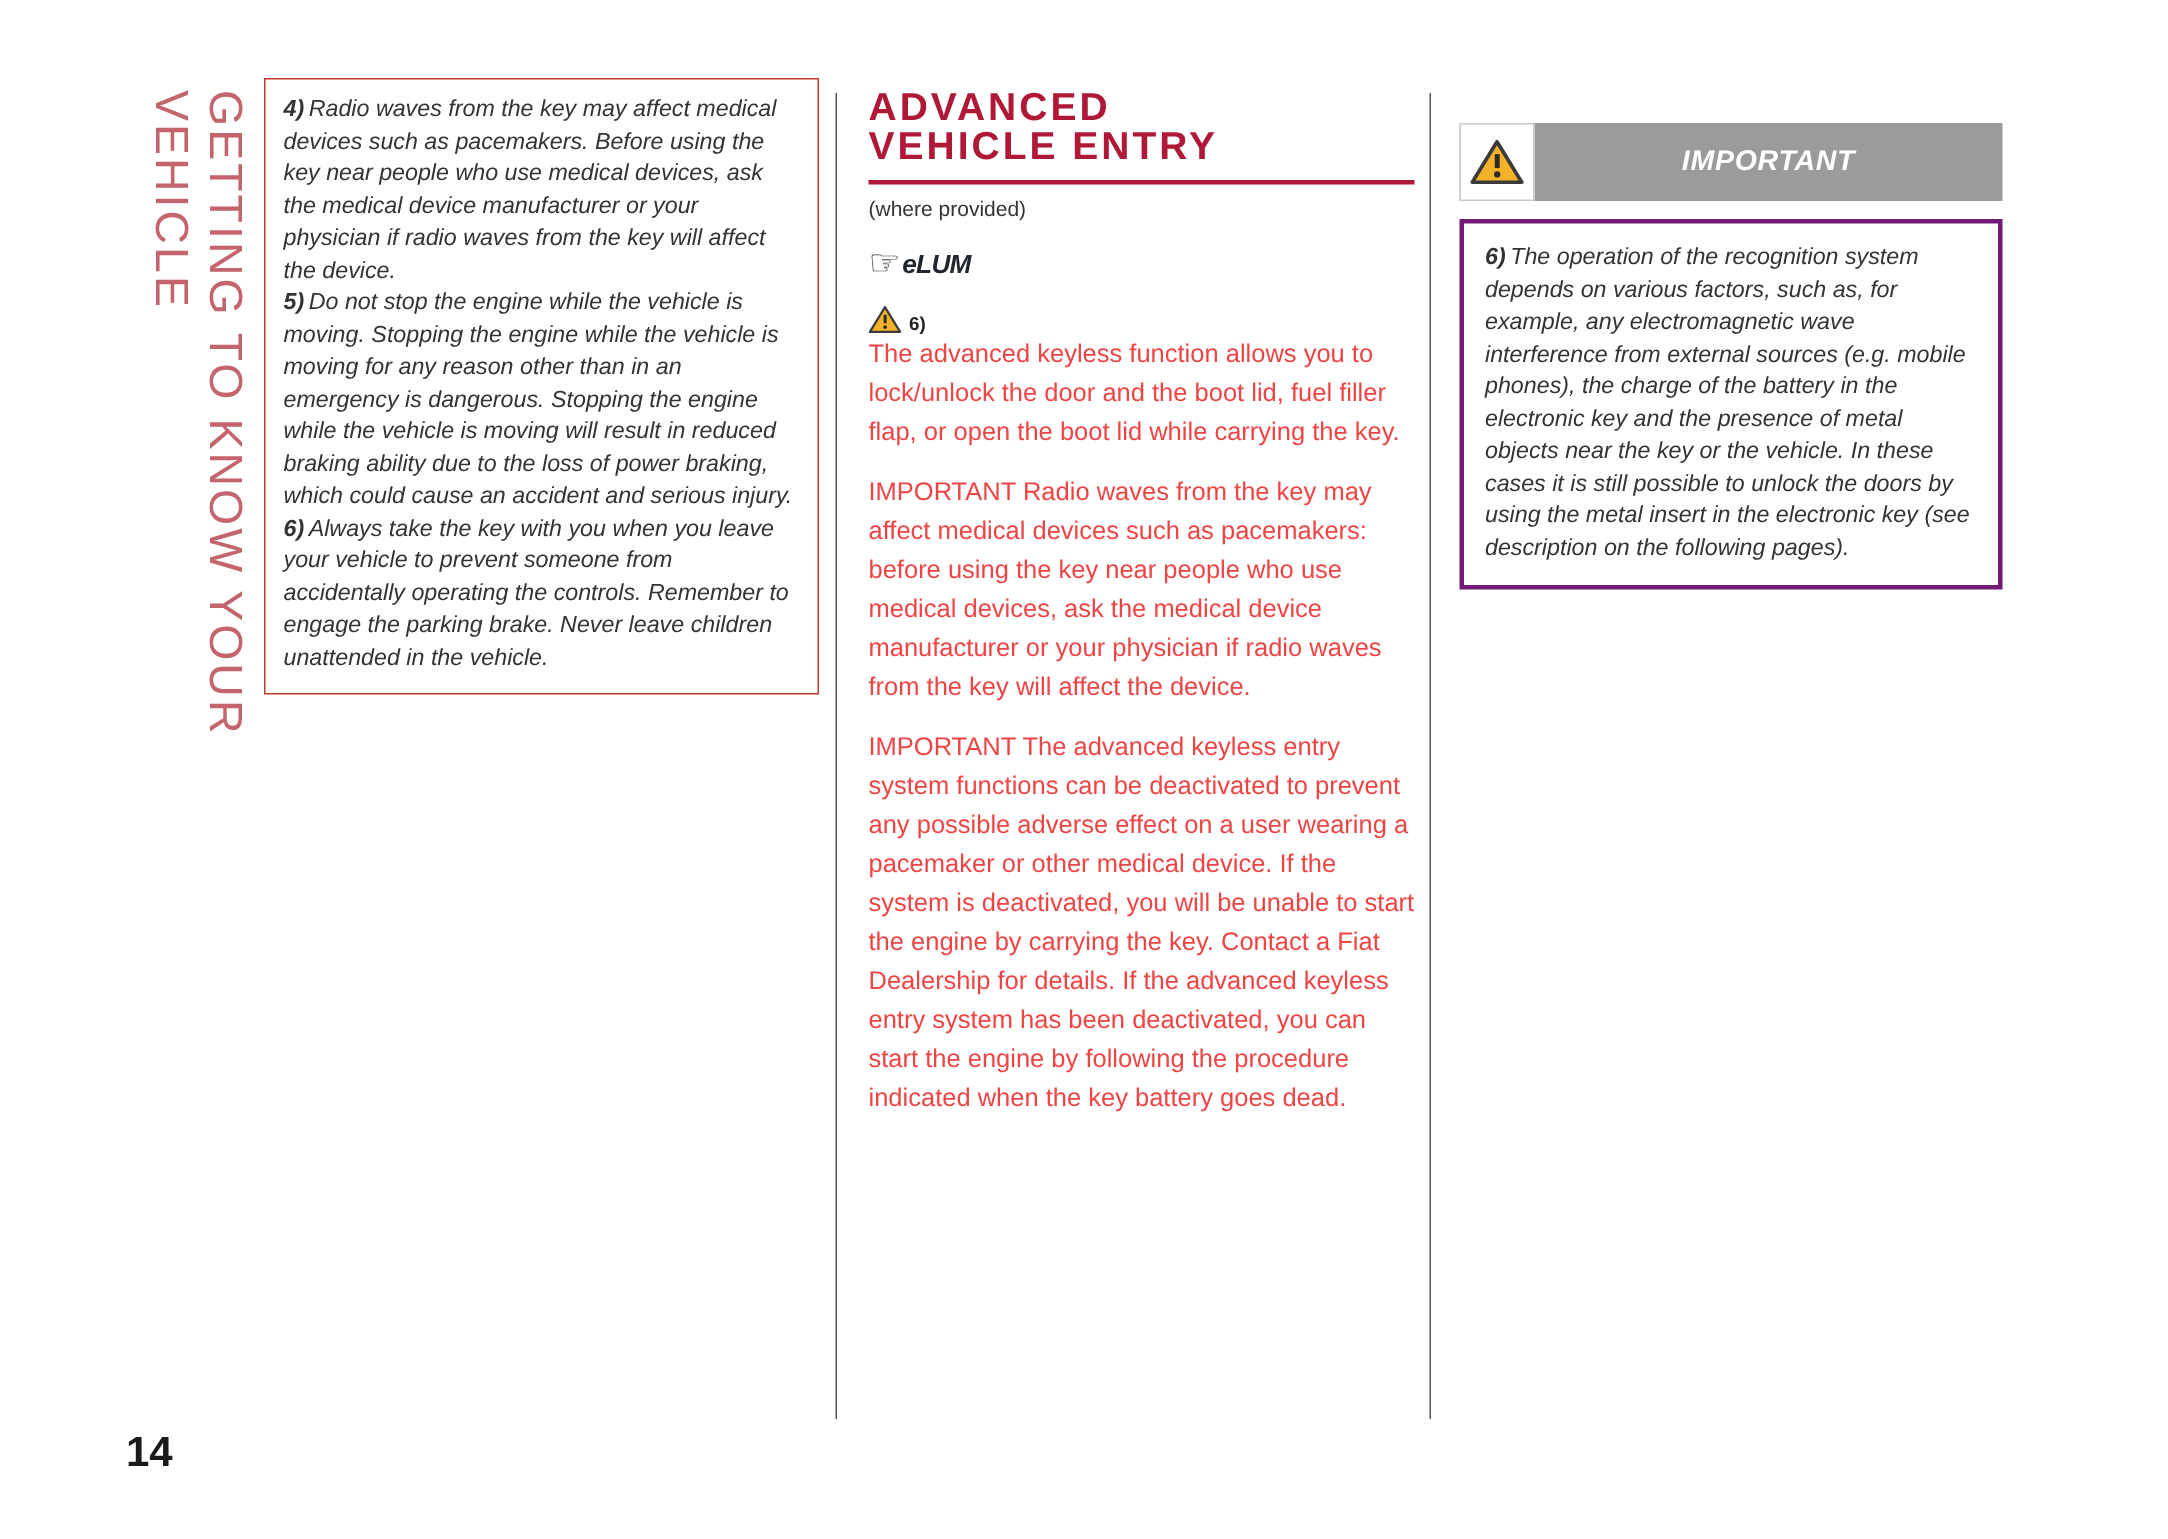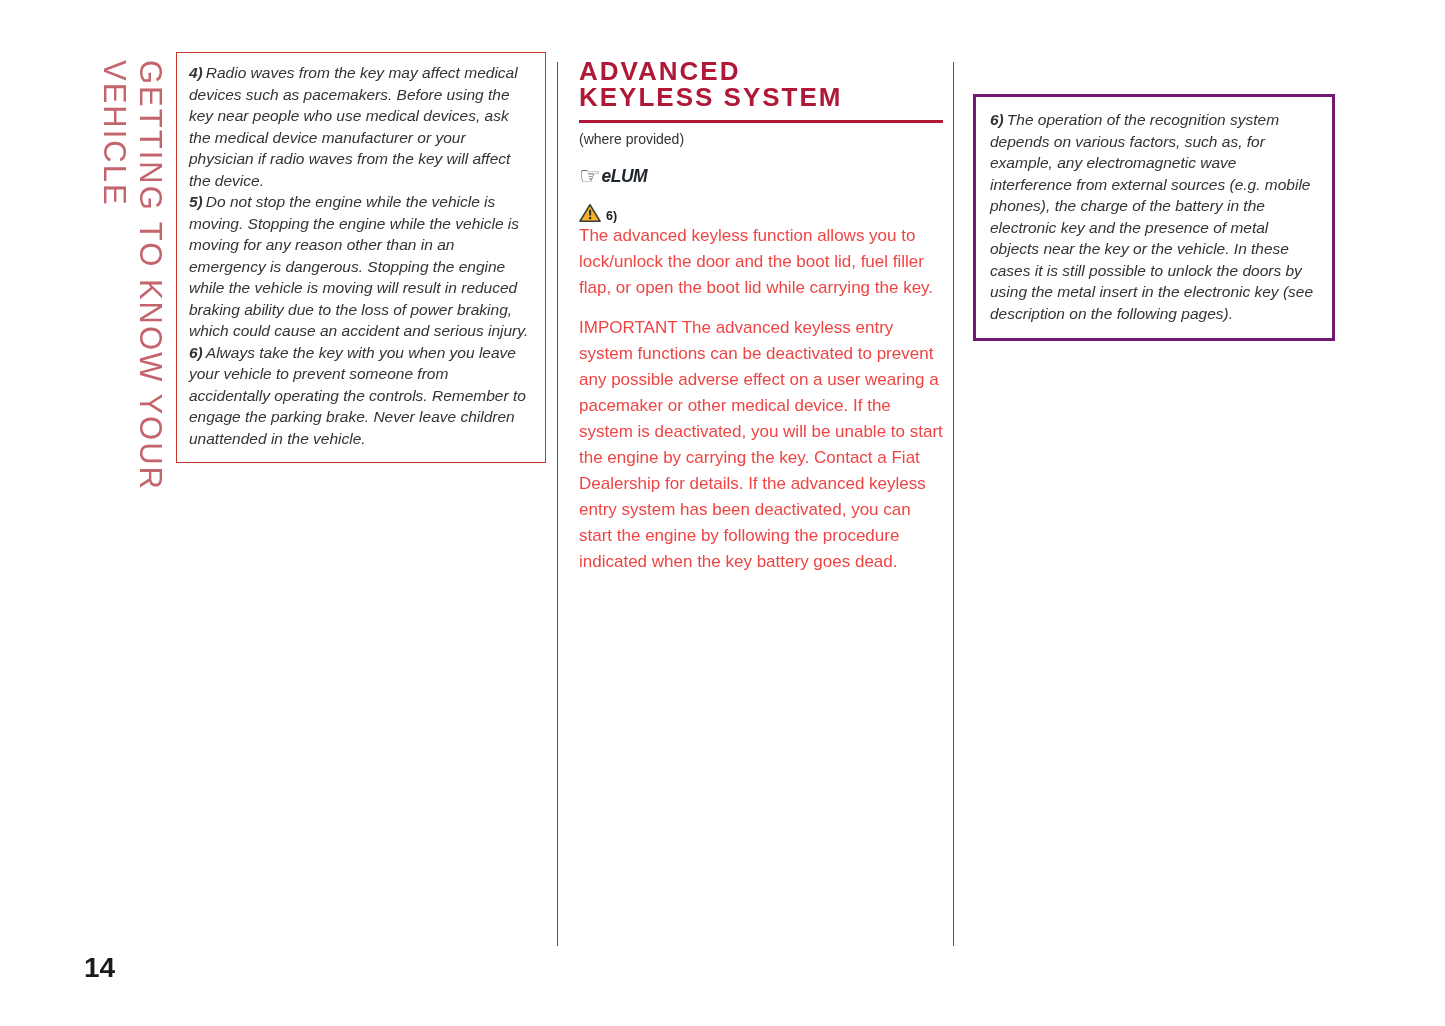--- a/index.html
+++ b/index.html
@@ -103,21 +103,21 @@
       <p><span class="w-num">5)</span><span>Do not stop the engine while the vehicle is moving. Stopping the engine while the vehicle is moving for any reason other than in an emergency is dangerous. Stopping the engine while the vehicle is moving will result in reduced braking ability due to the loss of power braking, which could cause an accident and serious injury.</span></p>
       <p><span class="w-num">6)</span><span>Always take the key with you when you leave your vehicle to prevent someone from accidentally operating the controls. Remember to engage the parking brake. Never leave children unattended in the vehicle.</span></p>
     </div>
   </div>
 
   <div class="vdivider d1"></div>
 
   <div class="col2">
     <h1 class="section-title">
       <span>ADVANCED</span>
-      <span>KEYLESS SYSTEM</span>
+      <span>VEHICLE ENTRY</span>
     </h1>
     <div class="title-rule"></div>
     <p class="subtitle">(where provided)</p>
 
     <div class="marker-row">
       <span class="hand-icon">☞</span>
       <span class="version-marker">eLUM</span>
     </div>
 
     <div class="warnref-row">
@@ -125,24 +125,35 @@
         <svg class="tri-svg" width="22" height="20" viewBox="0 0 24 21">
           <path d="M12 1.5 L23 19.5 H1 Z" fill="#f3b229" stroke="#3a3a3a" stroke-width="1.6" stroke-linejoin="round"></path>
           <rect x="11" y="7" width="2.2" height="6.2" fill="#2c2c2c"></rect>
           <circle cx="12.1" cy="16" r="1.4" fill="#2c2c2c"></circle>
         </svg>
       </span>
       <span class="warnref-label">6)</span>
     </div>
 
     <p class="body-par">The advanced keyless function allows you to lock/unlock the door and the boot lid, fuel filler flap, or open the boot lid while carrying the key.</p>
+    <p class="body-par">IMPORTANT Radio waves from the key may affect medical devices such as pacemakers: before using the key near people who use medical devices, ask the medical device manufacturer or your physician if radio waves from the key will affect the device.</p>
     <p class="body-par">IMPORTANT The advanced keyless entry system functions can be deactivated to prevent any possible adverse effect on a user wearing a pacemaker or other medical device. If the system is deactivated, you will be unable to start the engine by carrying the key. Contact a Fiat Dealership for details. If the advanced keyless entry system has been deactivated, you can start the engine by following the procedure indicated when the key battery goes dead.</p>
   </div>
 
   <div class="vdivider d2"></div>
 
   <div class="col3">
+    <div class="important-header">
+      <div class="important-iconbox">
+        <svg class="tri-svg" width="36" height="32" viewBox="0 0 24 21">
+          <path d="M12 1.5 L23 19.5 H1 Z" fill="#f3b229" stroke="#3a3a3a" stroke-width="1.6" stroke-linejoin="round"></path>
+          <rect x="11" y="7" width="2.2" height="6.2" fill="#2c2c2c"></rect>
+          <circle cx="12.1" cy="16" r="1.4" fill="#2c2c2c"></circle>
+        </svg>
+      </div>
+      <div class="important-title">IMPORTANT</div>
+    </div>
     <div class="note-box">
       <p><span class="w-num">6)</span><span>The operation of the recognition system depends on various factors, such as, for example, any electromagnetic wave interference from external sources (e.g. mobile phones), the charge of the battery in the electronic key and the presence of metal objects near the key or the vehicle. In these cases it is still possible to unlock the doors by using the metal insert in the electronic key (see description on the following pages).</span></p>
     </div>
   </div>
 
 </div>
 
 </body></html>

